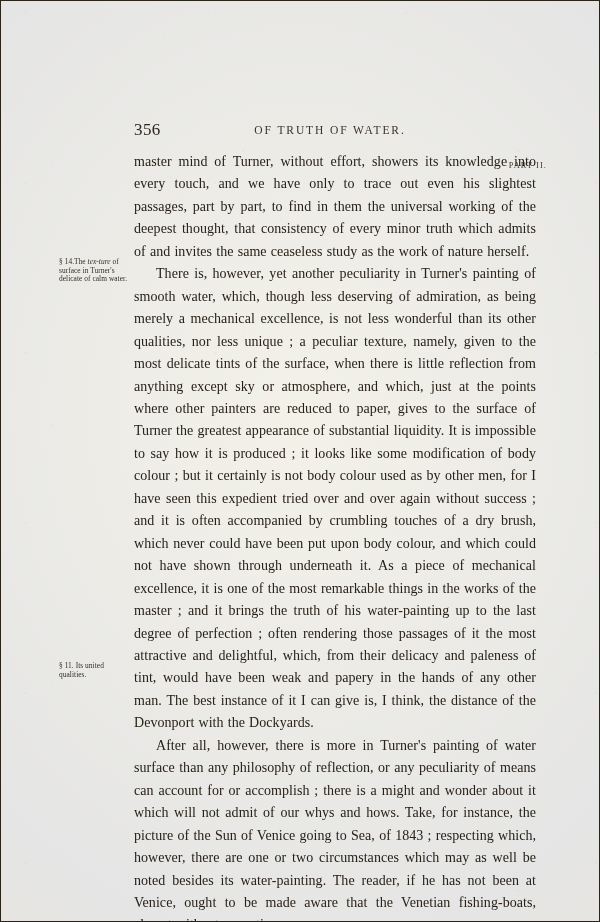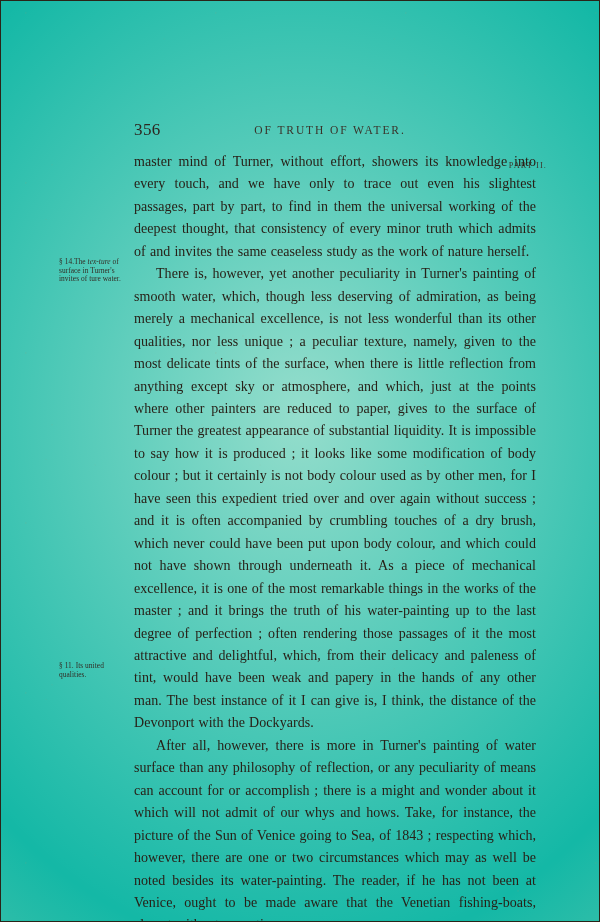--- a/index.html
+++ b/index.html
@@ -4,21 +4,21 @@
 <style>
   html, body {
     margin: 0;
     padding: 0;
     background: #ffffff;
   }
   #page {
     position: relative;
     width: 600px;
     height: 922px;
-    background: #14b8a6;
+    background: #e5e5e5;
     overflow: hidden;
     box-sizing: border-box;
     border: 1px solid #2a2418;
     font-family: "Liberation Serif", "DejaVu Serif", serif;
     color: #241f18;
   }
   
   #paper-tint {
     position: absolute;
     inset: 0;
@@ -125,22 +125,22 @@
 
   <div id="running-head">
     <span class="folio">356</span>
     <span class="head-title">OF TRUTH OF WATER.</span>
     <span class="head-part">PART II.</span>
   </div>
 
   <div class="side-note" id="side-note-10">
     <span>§ 14.</span><span>The </span><span class="it">tex-</span><span class="it">ture</span><span> of surface</span>
     <span>in Turner's</span>
-    <span>invites of</span>
-    <span>ture water.</span>
+    <span>delicate of</span>
+    <span>calm water.</span>
   </div>
 
   <div class="side-note" id="side-note-11">
     <span>§ 11.</span><span> Its united</span>
     <span>qualities.</span>
   </div>
 
   <div id="text-column">
     <p class="para">master mind of Turner, without effort, showers its knowledge into every touch, and we have only to trace out even his slightest passages, part by part, to find in them the universal working of the deepest thought, that consistency of every minor truth which admits of and invites the same ceaseless study as the work of nature herself.</p>
     <p class="para indent">There is, however, yet another peculiarity in Turner's painting of smooth water, which, though less deserving of admiration, as being merely a mechanical excellence, is not less wonderful than its other qualities, nor less unique ; a peculiar texture, namely, given to the most delicate tints of the surface, when there is little reflection from anything except sky or atmosphere, and which, just at the points where other painters are reduced to paper, gives to the surface of Turner the greatest appearance of substantial liquidity. It is impossible to say how it is produced ; it looks like some modification of body colour ; but it certainly is not body colour used as by other men, for I have seen this expedient tried over and over again without success ; and it is often accompanied by crumbling touches of a dry brush, which never could have been put upon body colour, and which could not have shown through underneath it.  As a piece of mechanical excellence, it is one of the most remarkable things in the works of the master ; and it brings the truth of his water-painting up to the last degree of perfection ; often rendering those passages of it the most attractive and delightful, which, from their delicacy and paleness of tint, would have been weak and papery in the hands of any other man.  The best instance of it I can give is, I think, the distance of the Devonport with the Dockyards.</p>

